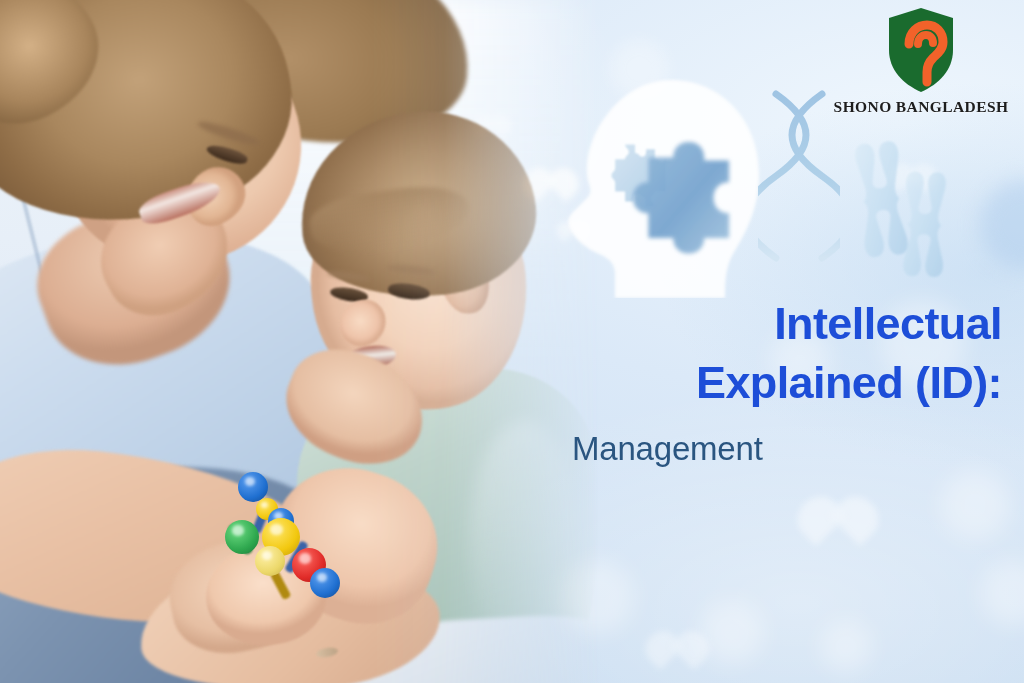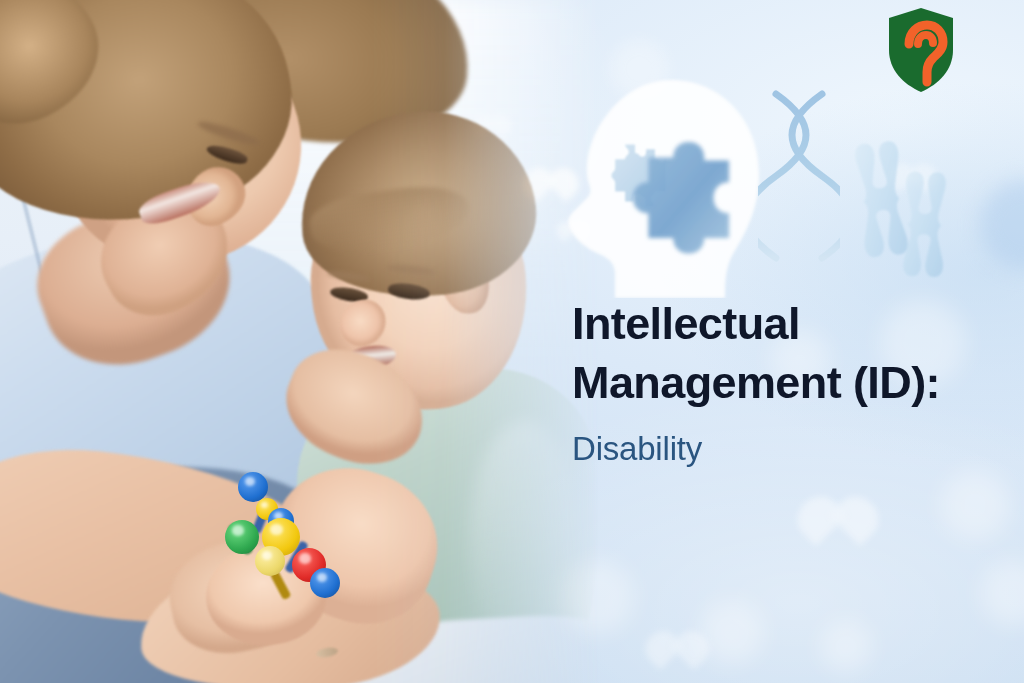--- a/index.html
+++ b/index.html
@@ -298,22 +298,23 @@
   
   .headline{
     position:absolute;left:572px;top:294px;width:430px;
   }
   .title-line{
     font-family:"Liberation Sans", sans-serif;
     font-weight:bold;
     font-size:45px;
     line-height:59px;
     letter-spacing:-.6px;
-    color:#0f172a;
+    color:#1d4ed8;
     white-space:nowrap;
+    text-align:right;
   }
   .subtitle{
     margin-top:14px;
   }
   .subtitle-line{
     font-family:"Liberation Sans", sans-serif;
     font-weight:normal;
     font-size:33px;
     line-height:45px;
     letter-spacing:-.2px;
@@ -500,23 +501,24 @@
     </g>
   </svg>
 
   <div class="logo">
     <svg class="logo-mark" viewBox="0 0 72 88" xmlns="http://www.w3.org/2000/svg">
       <path d="M36 2 L68 12 L68 44 C68 64 54 78 36 86 C18 78 4 64 4 44 L4 12 Z" fill="#1a6b2e"></path>
       <path d="M24 38 C24 26 33 19 42 19 C51 19 58 26 58 36 C58 44 52 48 48 52
                C44 56 42 60 42 66 L42 76" fill="none" stroke="#f2622a" stroke-width="9" stroke-linecap="round"></path>
       <path d="M33 38 C33 32 37 29 41 29 C45 29 48 32 48 37" fill="none" stroke="#f2622a" stroke-width="8" stroke-linecap="round"></path>
     </svg>
+    <div class="logo-text">SHONO BANGLADESH</div>
   </div>
 
   <div class="headline">
     <div class="title-line">Intellectual</div>
-    <div class="title-line">Management (ID):</div>
+    <div class="title-line">Explained (ID):</div>
     <div class="subtitle">
-      <div class="subtitle-line">Disability</div>
+      <div class="subtitle-line">Management</div>
     </div>
   </div>
 
 </div>
 
 </body></html>

